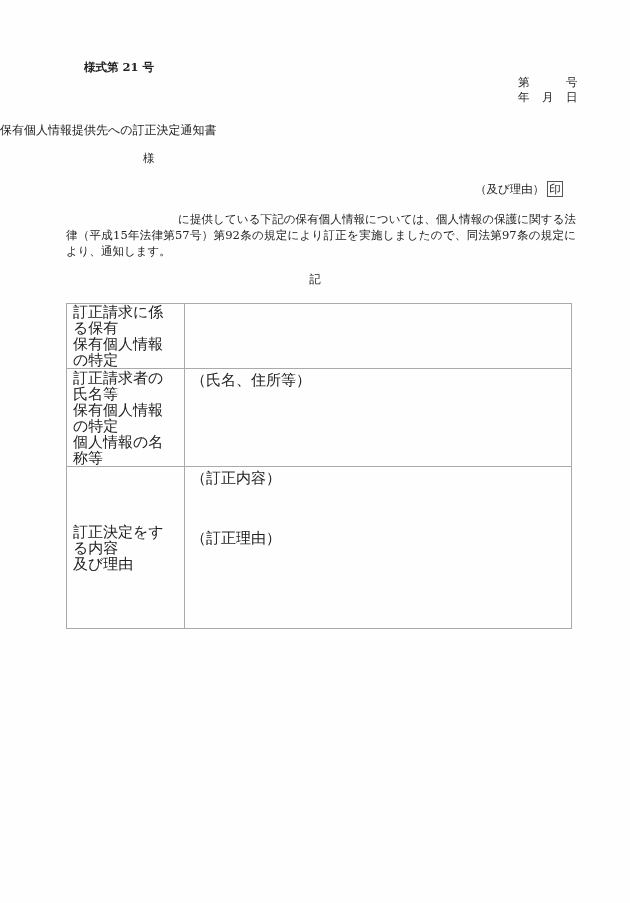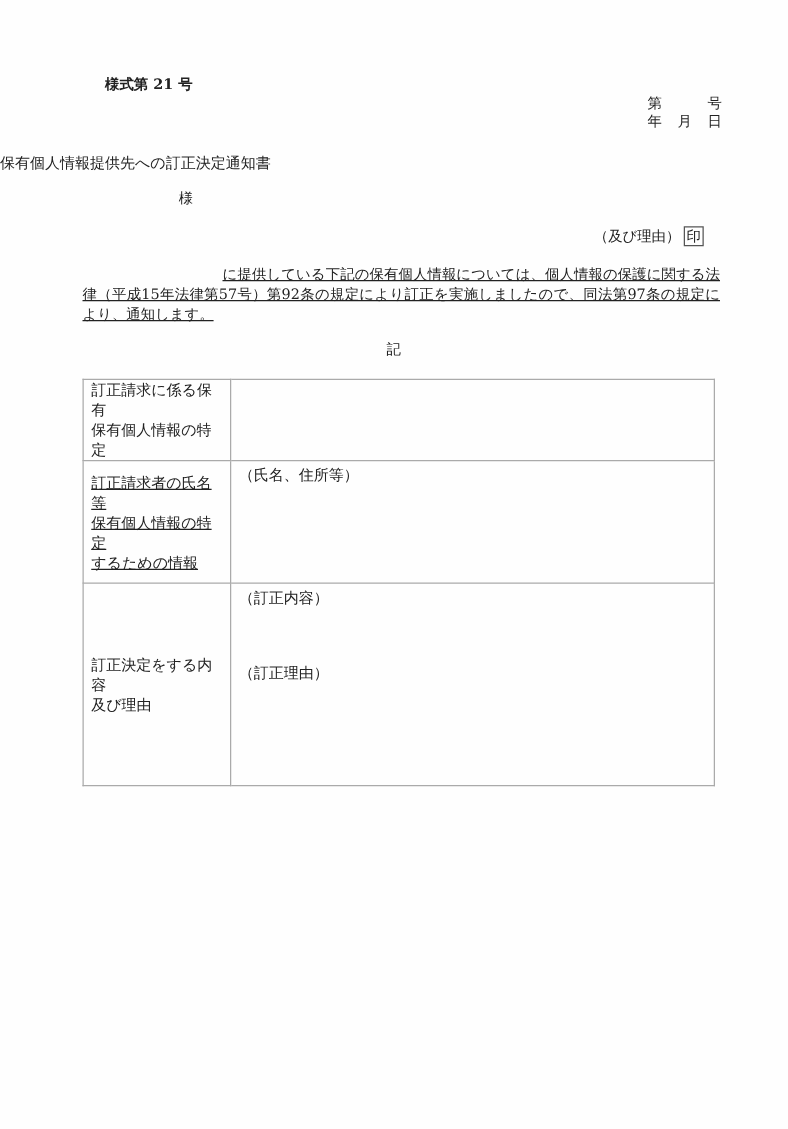--- a/index.html
+++ b/index.html
@@ -14,40 +14,40 @@
   #doc-num span, #doc-date span { position: absolute; }
   #doc-date { left: 518px; top: 90px; width: 60px; }
   #title { left: 0; width: 630px; top: 122px; text-align: left; font-size: 12px; }
   #sama { left: 143px; top: 151px; }
   #issuer { left: 475px; top: 181px; }
   #seal {
     display: inline-block; border: 1px solid #555; padding: 0 1px; line-height: 14px; margin-left: 3px;
   }
   #body-text {
     left: 66px; top: 211px; width: 510px; white-space: normal;
-    line-height: 16px; font-size: 11.5px; text-align: justify; text-decoration: underline;
+    line-height: 16px; font-size: 11.5px; text-align: justify;
   }
   #body-text .indent { display: inline-block; width: 112px; }
   #ki { left: 0; width: 630px; top: 272px; text-align: center; }
 
   table#main-table {
     position: absolute; left: 66px; top: 303px;
     border-collapse: collapse; width: 506px;
   }
   #main-table td {
     border: 1.5px solid #aaa; vertical-align: middle; padding: 0 6px;
-    font-size: 12px; line-height: 16px;
+    font-size: 15px; line-height: 16px;
   }
   #main-table td.label { width: 105px; }
   #main-table td.value { vertical-align: top; padding-top: 3px; }
   .r1 td { height: 58px; }
   .r2 td { height: 94px; }
   .r3 td { height: 60px; }
   .r4 td { height: 158px; margin-top: 27px; }
-  .r2 td.label { padding-top: 22px; text-decoration: underline; }
+  .r2 td.label { padding-top: 22px; }
   .r4 td.label { vertical-align: top; padding-top: 1px; }
   .sub { display: block; }
   .sub + .sub { margin-top: 44px; }
 </style>
 </head>
 <body>
 
 <div class="abs" id="form-no">様式第 21 号</div>
 
 <div class="abs" id="doc-num">
@@ -78,21 +78,21 @@
     <td class="label">
       <span class="line">訂正請求に係る保有</span><br>
       <span class="line">保有個人情報の特定</span>
     </td>
     <td class="value"></td>
   </tr>
   <tr class="r2">
     <td class="label">
       <span>訂正請求者の氏名等</span><br>
       <span>保有個人情報の特定</span><br>
-      <span>するための情報</span>
+      <span>個人情報の名称等</span>
     </td>
     <td class="value">
       <span class="sub">（氏名、住所等）</span>
     </td>
   </tr>
   <tr class="r4">
     <td class="label">
       <span>訂正決定をする内容</span><br>
       <span>及び理由</span>
     </td>

